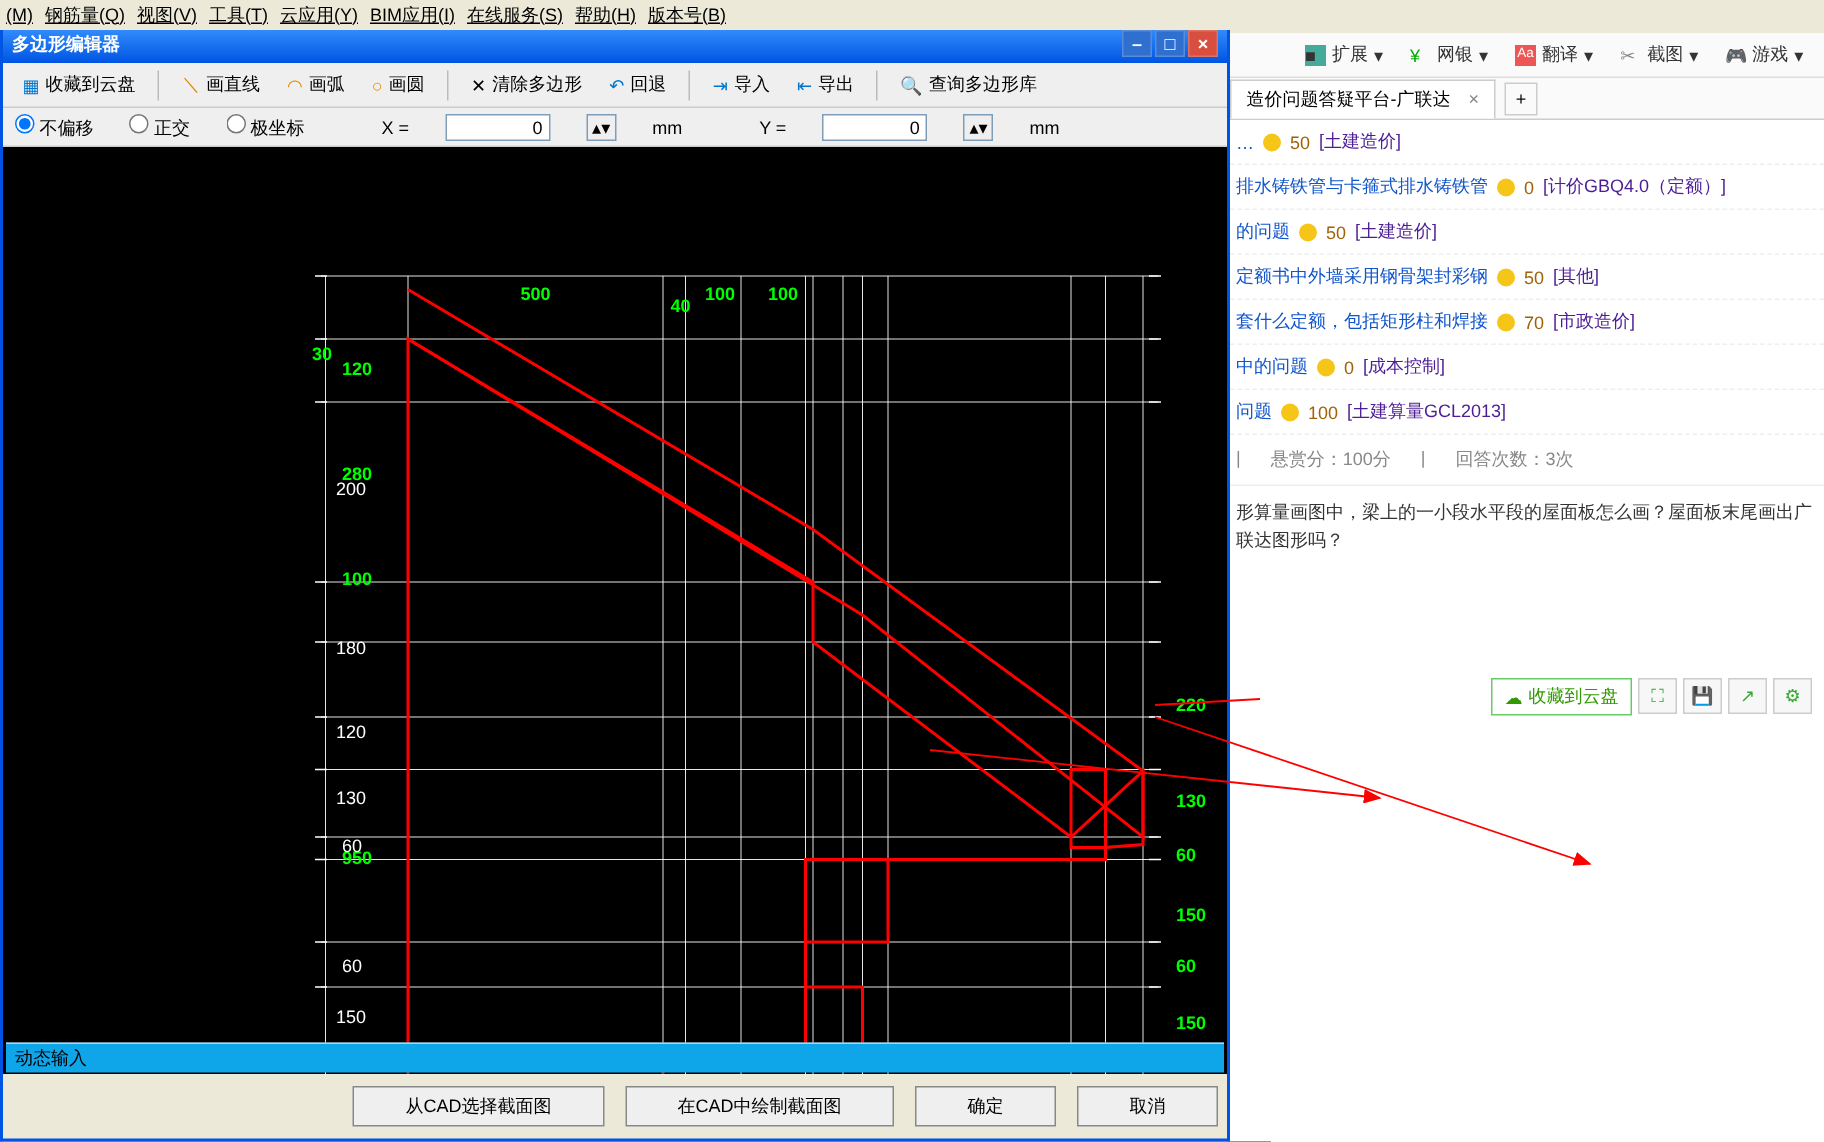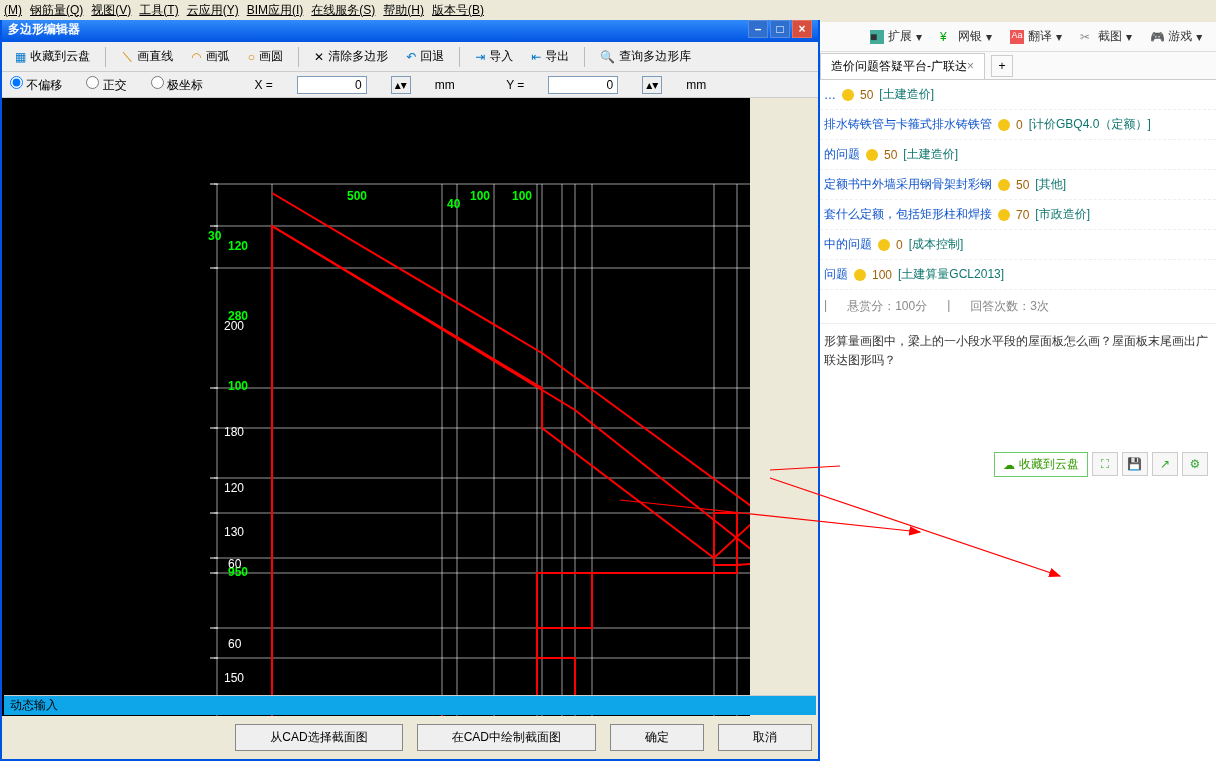--- a/index.html
+++ b/index.html
@@ -4,45 +4,45 @@
 <style>
 *{margin:0;padding:0;box-sizing:border-box;font-family:"Microsoft YaHei",Tahoma,sans-serif;font-size:12px}
 body{width:1216px;height:761px;background:#ece9d8;overflow:hidden;position:relative}
 .win-menubar{position:absolute;top:0;left:0;right:0;height:20px;background:#ece9d8;display:flex;align-items:center;padding-left:4px;z-index:1}
 .win-menubar span{margin-right:8px;color:#000;text-decoration:underline}
 .browser-fragment{position:absolute;top:0;left:660px;right:0;height:20px;background:#fff;border:1px solid #ccc;color:#888;padding:2px 4px;font-size:11px}
 .browser-toolbar{position:absolute;top:22px;left:820px;right:0;height:30px;background:#fafafa;display:flex;align-items:center;gap:18px;padding-left:50px;border-bottom:1px solid #ddd}
 .bt-item{display:flex;align-items:center;gap:4px;color:#333;cursor:pointer}
 .bt-ico{width:14px;height:14px;display:inline-block}
 .tabstrip{position:absolute;top:52px;left:820px;right:0;height:28px;background:#fafafa;display:flex;align-items:center;border-bottom:1px solid #ccc}
-.tab{background:#fff;border:1px solid #ccc;border-bottom:none;padding:4px 10px;display:flex;align-items:center;gap:0}
+.tab{background:#fff;border:1px solid #ccc;border-bottom:none;padding:4px 10px;display:flex;align-items:center;gap:12px}
 .tab-close{color:#888;cursor:pointer}
 .newtab{margin-left:6px;border:1px solid #ccc;width:22px;height:22px;display:flex;align-items:center;justify-content:center;cursor:pointer}
 .rpanel{position:absolute;top:80px;left:820px;right:0;bottom:0;background:#fff;overflow:hidden}
 .qrow{padding:6px 4px;border-bottom:1px dashed #eee;display:flex;align-items:center;gap:6px;flex-wrap:wrap}
 .qlink{color:#1155cc;cursor:pointer}
 .coin{width:12px;height:12px;border-radius:50%;background:#f5c518;display:inline-block}
 .pts{color:#a16207}
-.cat{color:#0f766e}
+.cat{color:#4c1d95}
 .meta{padding:8px 4px;color:#888;display:flex;gap:20px;border-bottom:1px solid #eee}
 .question-body{padding:8px 4px;line-height:1.6;color:#333}
 .img-toolbar{position:absolute;top:372px;right:8px;display:flex;gap:4px}
 .img-btn{width:26px;height:24px;border:1px solid #ccc;background:#f7f7f7;display:flex;align-items:center;justify-content:center;cursor:pointer}
 .save-disk{border:1px solid #6c6;color:#390;padding:3px 8px;display:flex;align-items:center;gap:4px;cursor:pointer;background:#fff}
 
 .editor{position:absolute;top:16px;left:0;width:820px;height:745px;background:#ece9d8;border:2px solid #0054e3;border-top:none}
 .titlebar{height:26px;background:linear-gradient(#3a95ff,#0054e3);color:#fff;display:flex;align-items:center;padding:0 6px;font-weight:bold}
 .titlebar .winbtns{margin-left:auto;display:flex;gap:2px}
 .winbtn{width:20px;height:18px;background:#d84f3f;border:1px solid #fff3;display:flex;align-items:center;justify-content:center;color:#fff;cursor:pointer}
 .toolbar{height:30px;background:#efefef;border-bottom:1px solid #ccc;display:flex;align-items:center;padding:0 6px;gap:4px}
 .tbtn{padding:2px 6px;display:flex;align-items:center;gap:4px;cursor:pointer;border:1px solid transparent}
 .sep{width:1px;height:20px;background:#bbb;margin:0 4px}
 .coordbar{height:26px;background:#efefef;border-bottom:1px solid #ccc;display:flex;align-items:center;padding:0 8px;gap:24px}
 .coordbar input[type=text]{width:70px;border:1px solid #7f9db9;padding:1px 4px;text-align:right}
-.canvas{position:relative;width:748px;height:618px;background:#86efac;overflow:hidden}
+.canvas{position:relative;width:816px;height:618px;background:#86efac;overflow:hidden}
 .canvas svg{position:absolute;top:0;left:0}
 .dim-g{fill:#00ff00;font-family:monospace;font-size:14px;font-weight:bold}
 .dim-w{fill:#fff;font-family:monospace;font-size:12px}
 .statusbar{position:absolute;bottom:44px;left:2px;right:2px;height:20px;background:#0ea5e9;border-top:1px solid #ccc;display:flex;align-items:center;padding:0 6px}
 .btnrow{position:absolute;bottom:6px;left:0;right:6px;height:32px;display:flex;align-items:center;justify-content:flex-end;gap:14px}
 .dlgbtn{padding:4px 34px;border:1px solid #888;background:#efefef;cursor:pointer}
 
 .arrows{position:absolute;top:0;left:0;pointer-events:none;z-index:50}
 </style>
 </head>

